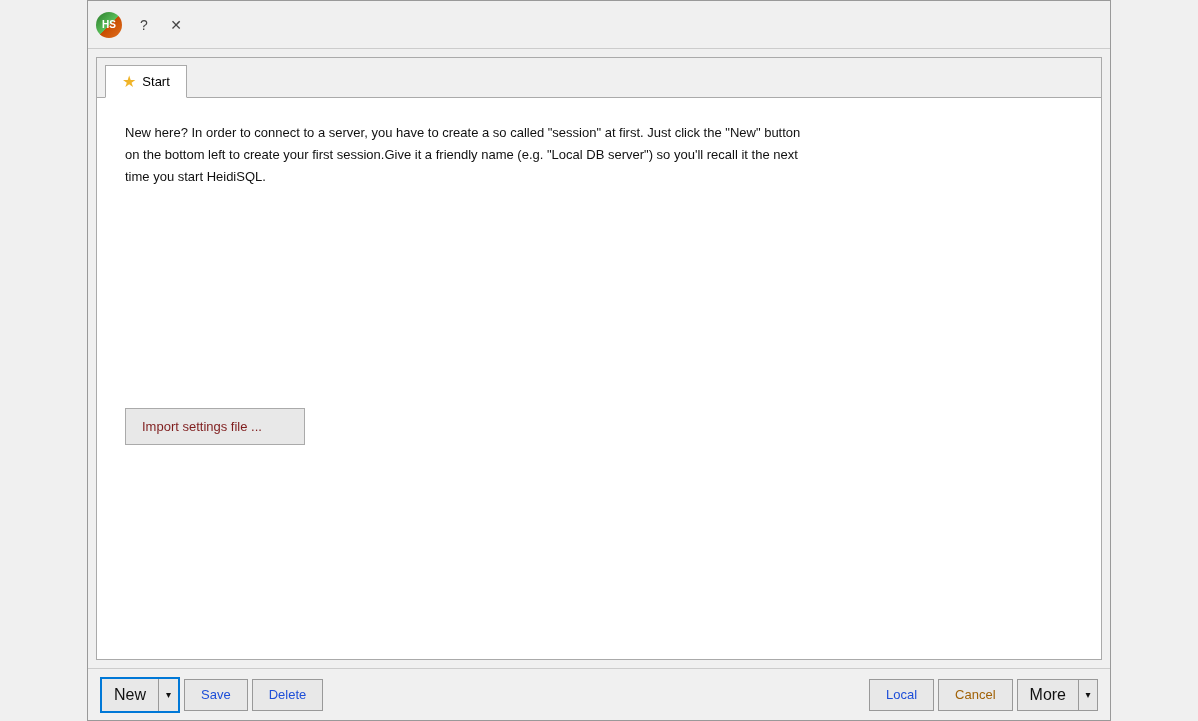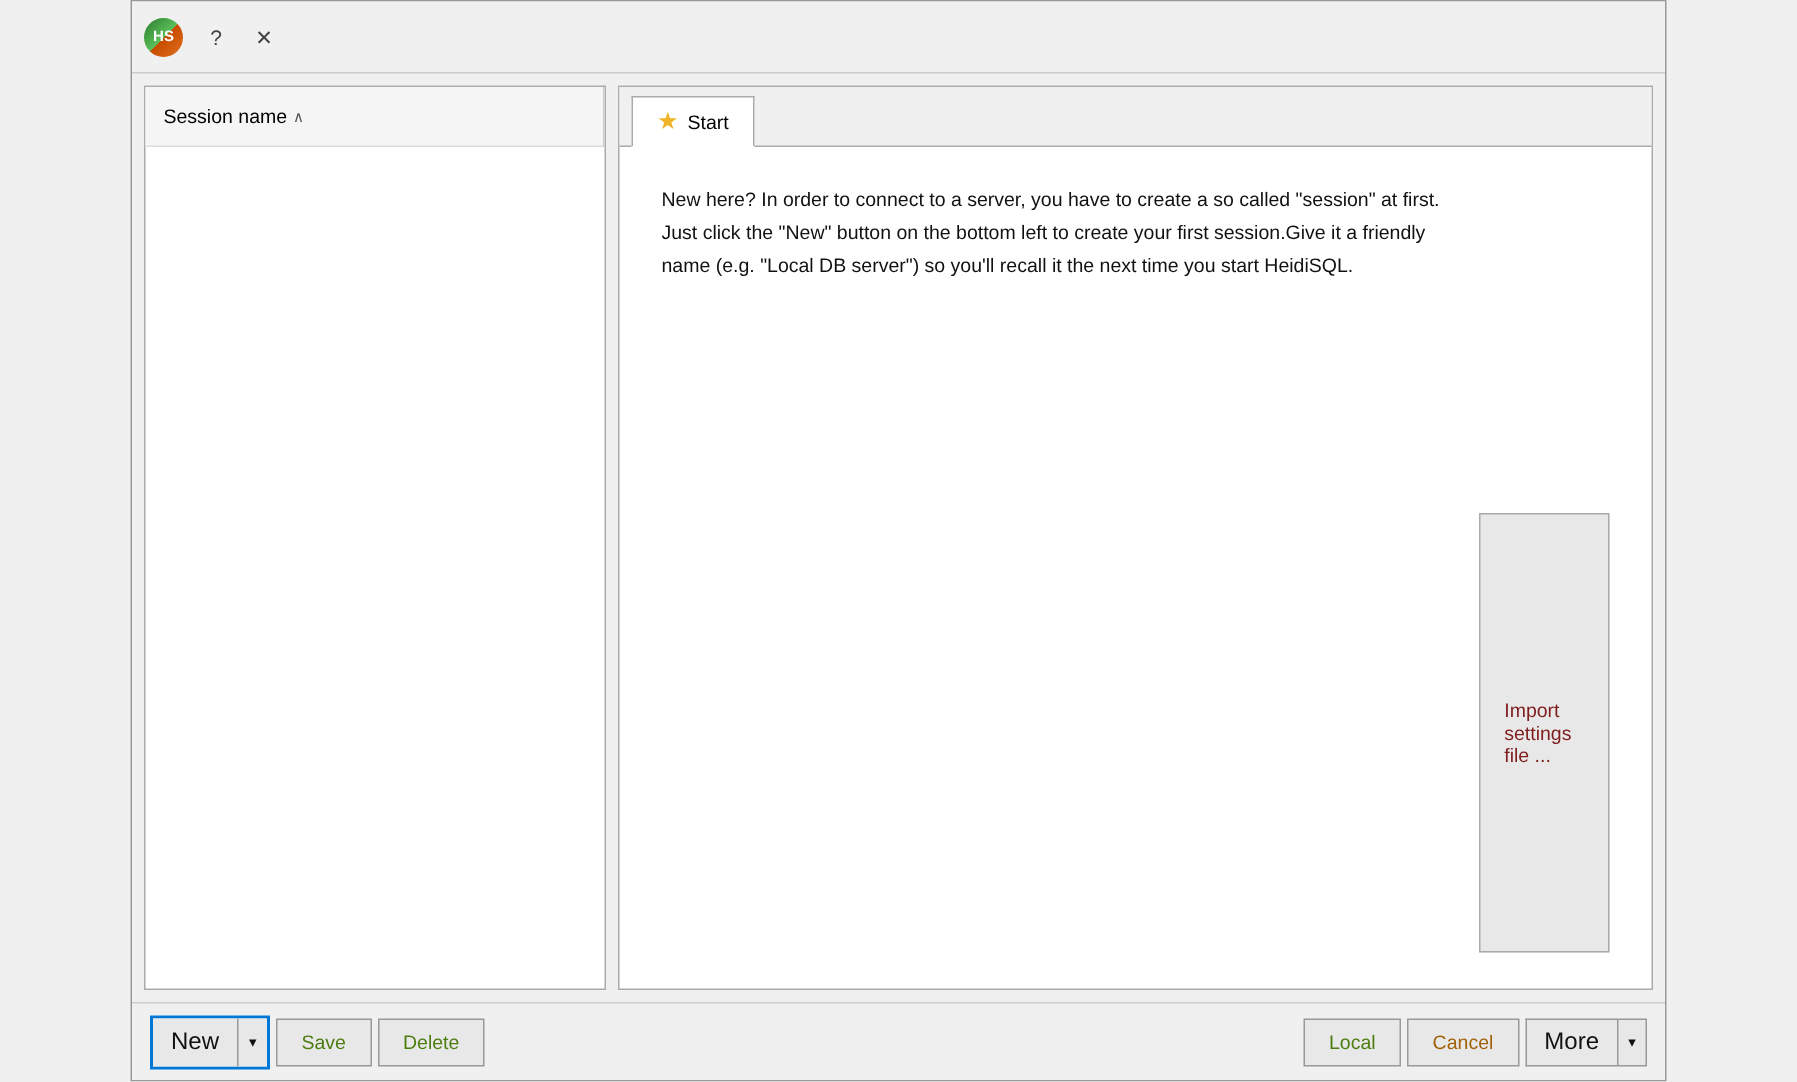--- a/index.html
+++ b/index.html
@@ -159,21 +159,21 @@
 
     .tab-star {
       color: #f0b429;
       font-size: 16px;
     }
 
     .tab-content {
       flex: 1;
       padding: 24px 28px;
       display: flex;
-      flex-direction: row;
+      flex-direction: column;
     }
 
     .welcome-text {
       font-size: 13px;
       line-height: 1.7;
       color: #111;
       max-width: 680px;
     }
 
     .import-btn {
@@ -207,21 +207,21 @@
       cursor: pointer;
       font-size: 13px;
       color: #a16207;
       display: flex;
       align-items: center;
       justify-content: center;
       white-space: nowrap;
     }
 
     .btn:disabled {
-      color: #4d7c0f;
+      color: #1d4ed8;
       cursor: default;
     }
 
     .btn-split {
       display: flex;
       align-items: center;
     }
 
     .btn-main {
       height: 32px;
@@ -276,30 +276,20 @@
       <span>HS</span>
     </div>
     <div class="title-bar-controls">
       <button class="title-bar-btn">?</button>
       <button class="title-bar-btn">✕</button>
     </div>
   </div>
 
   <div class="content-area">
 
-    <div class="left-panel">
-      <div class="session-list-header">
-        <div class="session-name-col">
-          <span>Session name</span>
-          <span class="sort-arrow">∧</span>
-        </div>
-        <div class="col-divider"></div>
-      </div>
-      <div class="session-list-body"></div>
-    </div>
 
     <div class="right-panel">
       <div class="tab-bar">
         <div class="tab">
           <span class="tab-star">★</span>
           <span>Start</span>
         </div>
       </div>
       <div class="tab-content">
         <p class="welcome-text">New here? In order to connect to a server, you have to create a so called "session" at first. Just click the "New" button on the bottom left to create your first session.Give it a friendly name (e.g. "Local DB server") so you'll recall it the next time you start HeidiSQL.</p>

